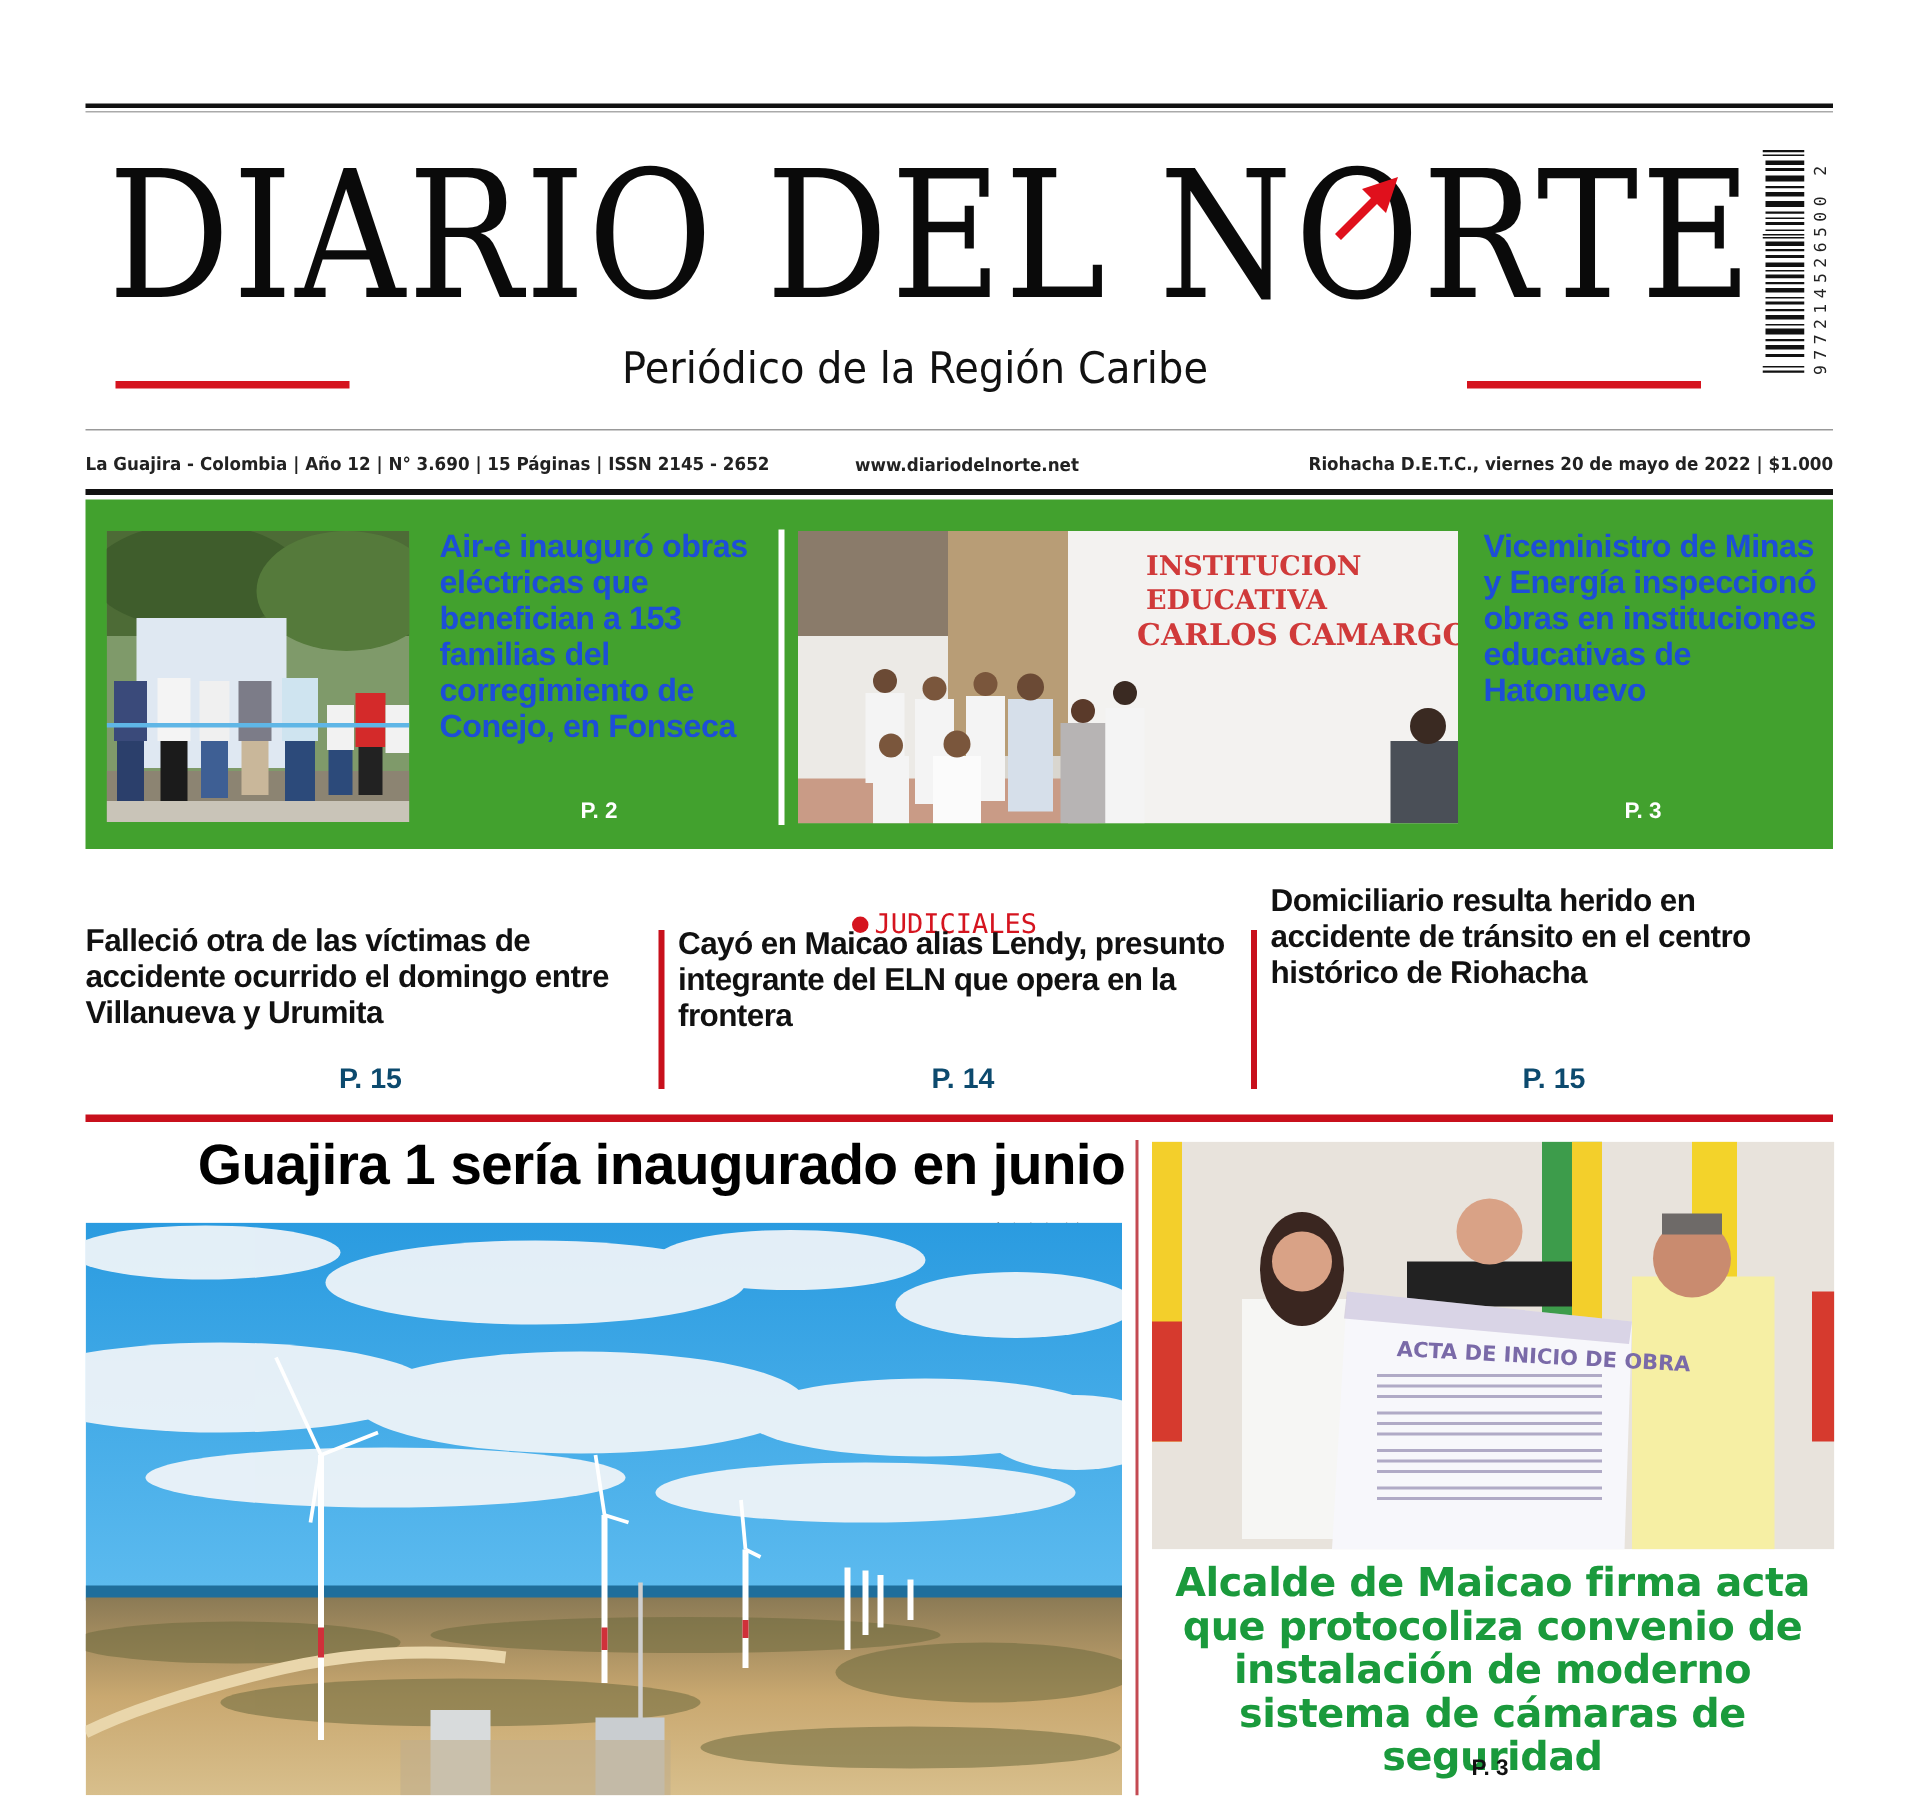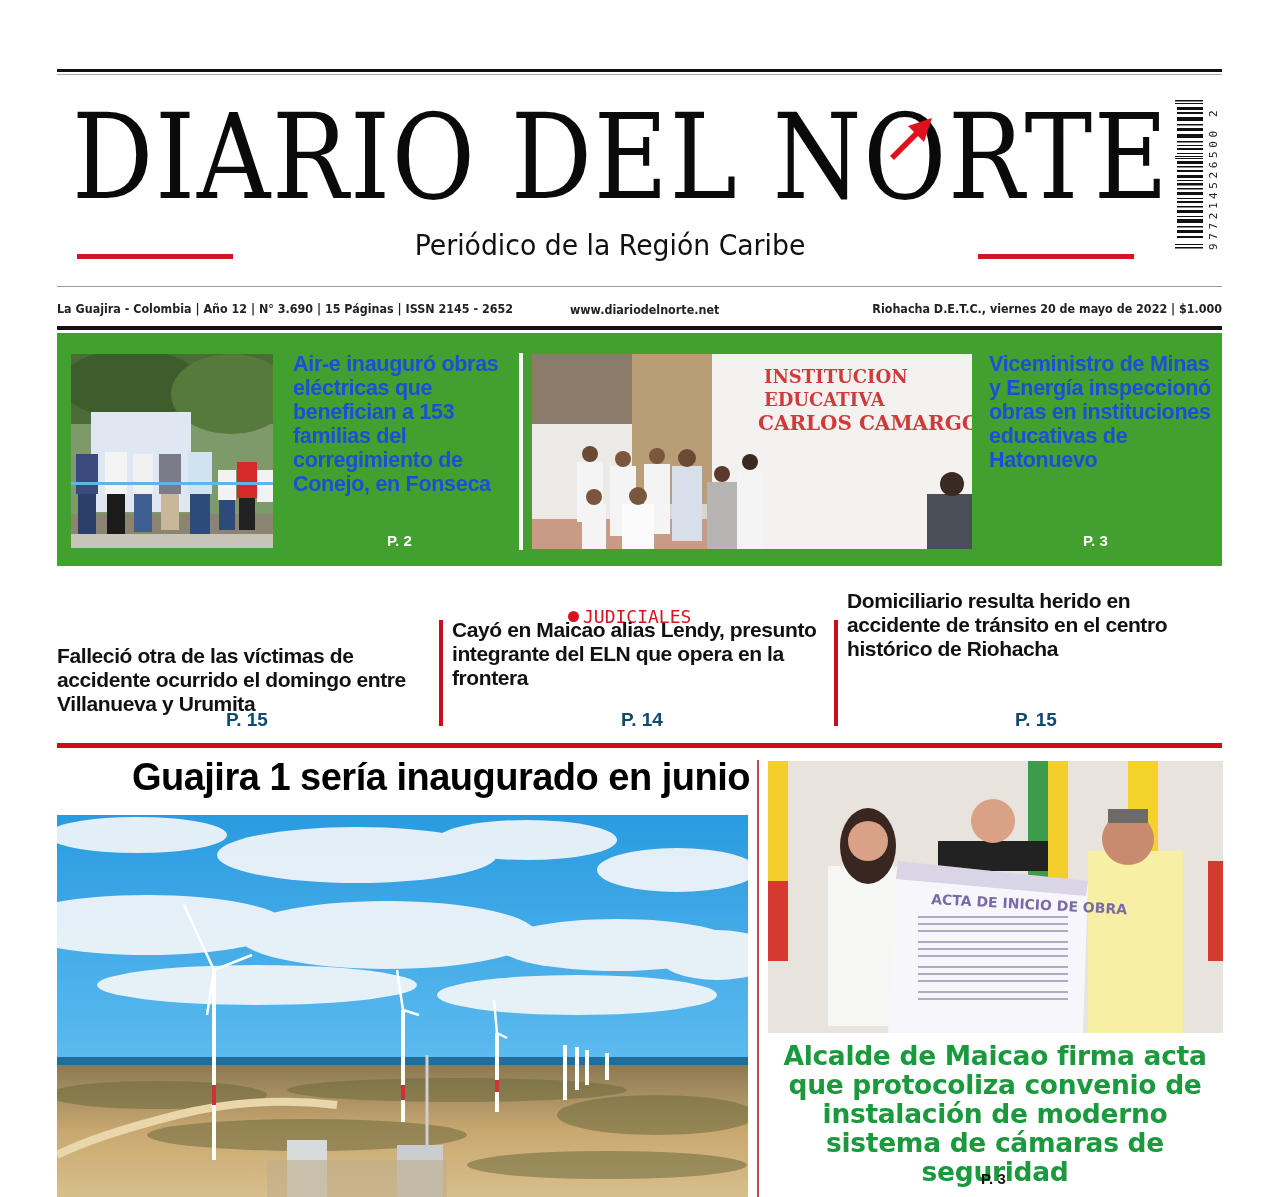--- a/index.html
+++ b/index.html
@@ -57,21 +57,21 @@
   .gb-photo-2 { left: 530px; top: 354px; width: 444px; height: 195px; overflow: hidden; text-align: center; }
   .gb-h2 { left: 989px; top: 352px; width: 225px; }
   .gb-p2 { left: 1083px; top: 532px; color: #fff; font-weight: bold; font-size: 15px; }
 
   
   .section-label { left: 568px; top: 580px; color: #d5141f; font-family: "DejaVu Sans Mono", monospace; font-size: 18px; display: flex; align-items: center; gap: 4px; margin-top: 26px; }
   .section-dot { width: 11px; height: 11px; background: #d5141f; border-radius: 50%; display: inline-block; }
 
   
   .jud-headline { font-size: 21px; line-height: 24px; font-weight: bold; color: #111; letter-spacing: -0.4px; }
-  .jud-h1 { left: 57px; top: 644px; width: 370px; }
+  .jud-h1 { left: 57px; top: 616px; width: 370px; }
   .jud-h2 { left: 452px; top: 618px; width: 370px; }
   .jud-h3 { left: 847px; top: 589px; width: 370px; }
   .jud-page { font-size: 19px; font-weight: bold; color: #0c4a6e; }
   .jud-p1 { left: 226px; top: 709px; }
   .jud-p2 { left: 621px; top: 709px; }
   .jud-p3 { left: 1015px; top: 709px; }
   .jud-div { width: 4px; height: 106px; background: #c8101c; }
   .jud-d1 { left: 439px; top: 620px; }
   .jud-d2 { left: 834px; top: 620px; }
 

